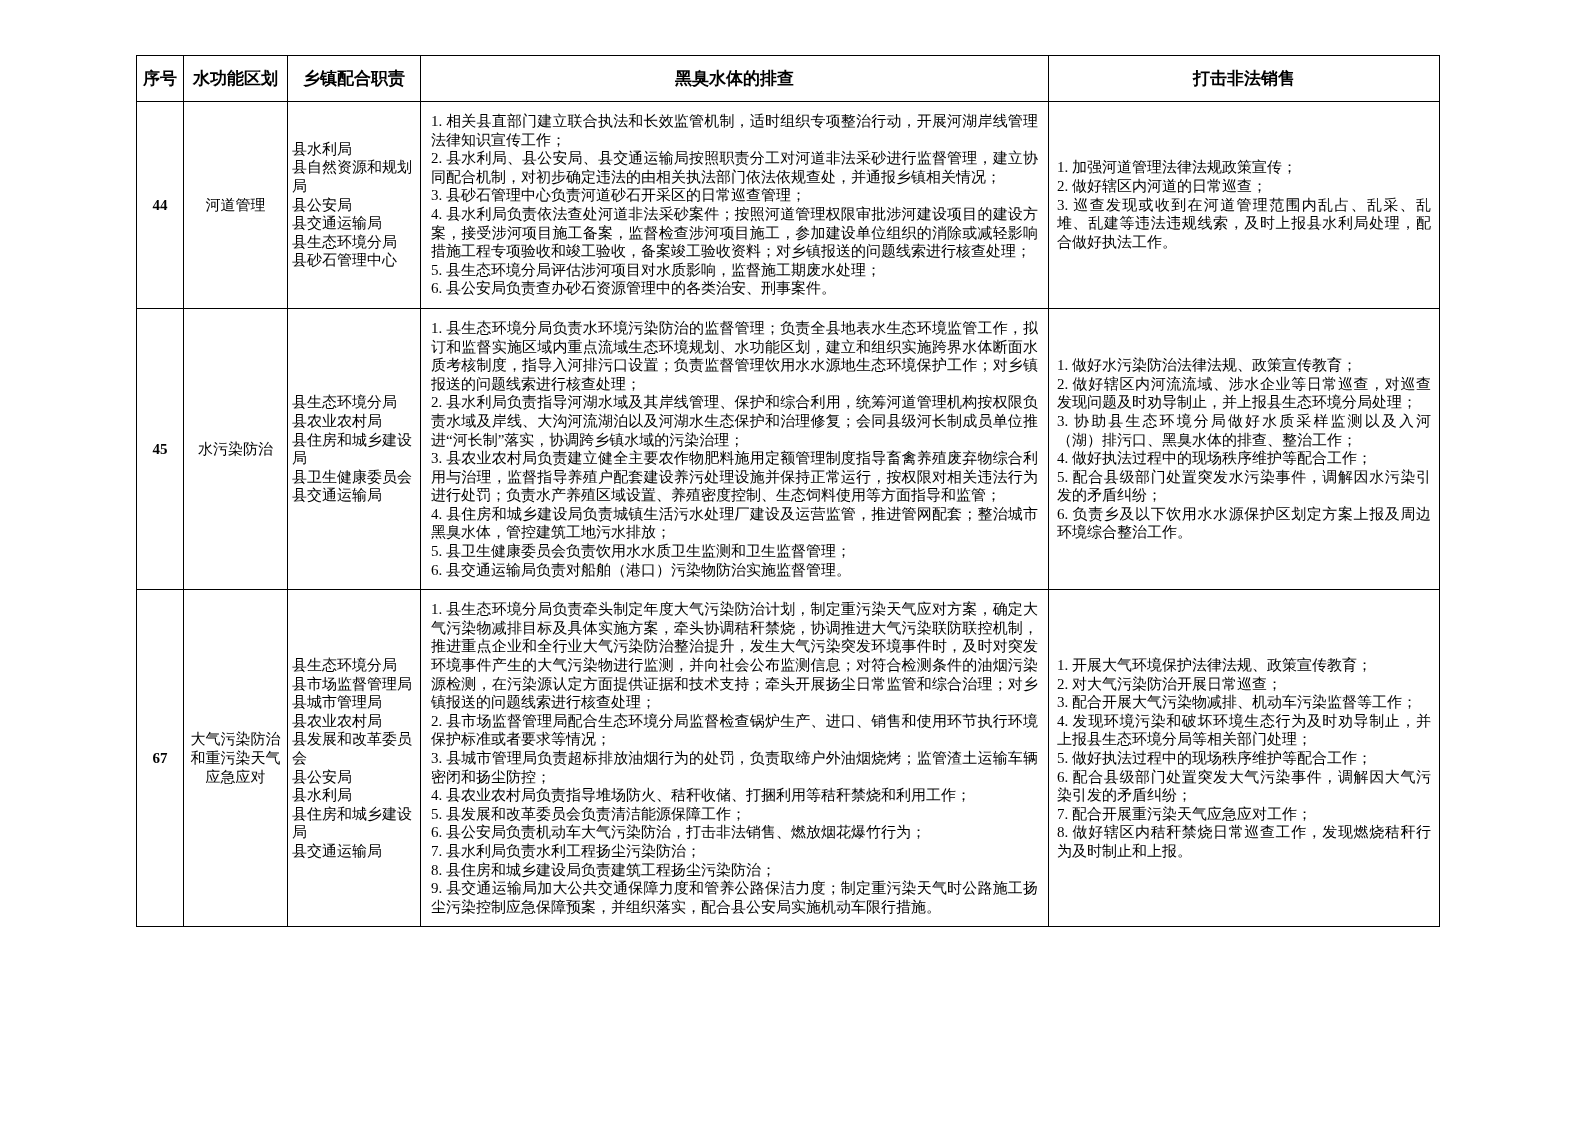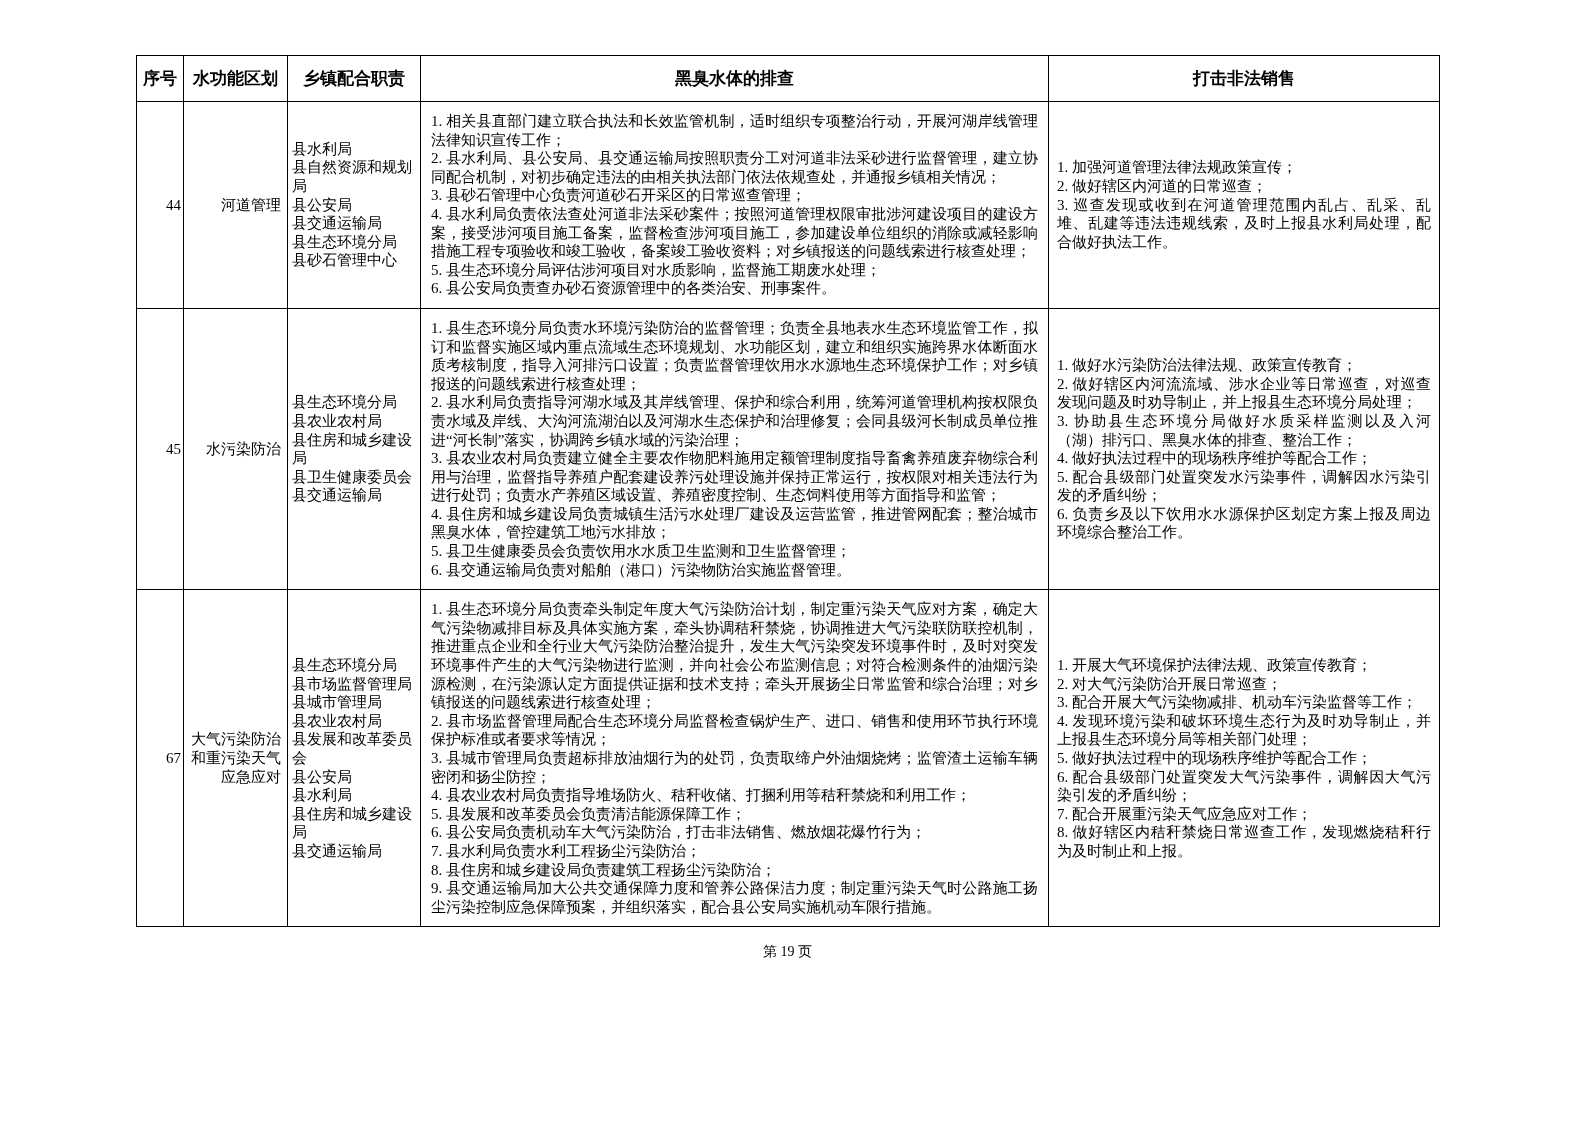--- a/index.html
+++ b/index.html
@@ -32,25 +32,26 @@
     font-weight: bold;
     text-align: center;
     height: 46px;
     padding: 4px 2px;
   }
   .doc-table td {
     font-size: 15px;
     line-height: 1.24;
   }
   .c-index {
-    text-align: right;
+    text-align: center;
     padding: 4px 2px;
+    font-weight: bold;
   }
   .c-name {
-    text-align: right;
+    text-align: center;
     padding: 4px 6px;
     white-space: pre-line;
   }
   .c-depts {
     text-align: left;
     padding: 6px 4px;
     white-space: pre-line;
   }
   .c-duties {
     text-align: justify;
@@ -156,14 +157,13 @@
 2. 对大气污染防治开展日常巡查；
 3. 配合开展大气污染物减排、机动车污染监督等工作；
 4. 发现环境污染和破坏环境生态行为及时劝导制止，并上报县生态环境分局等相关部门处理；
 5. 做好执法过程中的现场秩序维护等配合工作；
 6. 配合县级部门处置突发大气污染事件，调解因大气污染引发的矛盾纠纷；
 7. 配合开展重污染天气应急应对工作；
 8. 做好辖区内秸秆禁烧日常巡查工作，发现燃烧秸秆行为及时制止和上报。</td>
       </tr>
     </tbody>
   </table>
-  <div class="footer">第 19 页</div>
 </div>
 
 </body></html>

